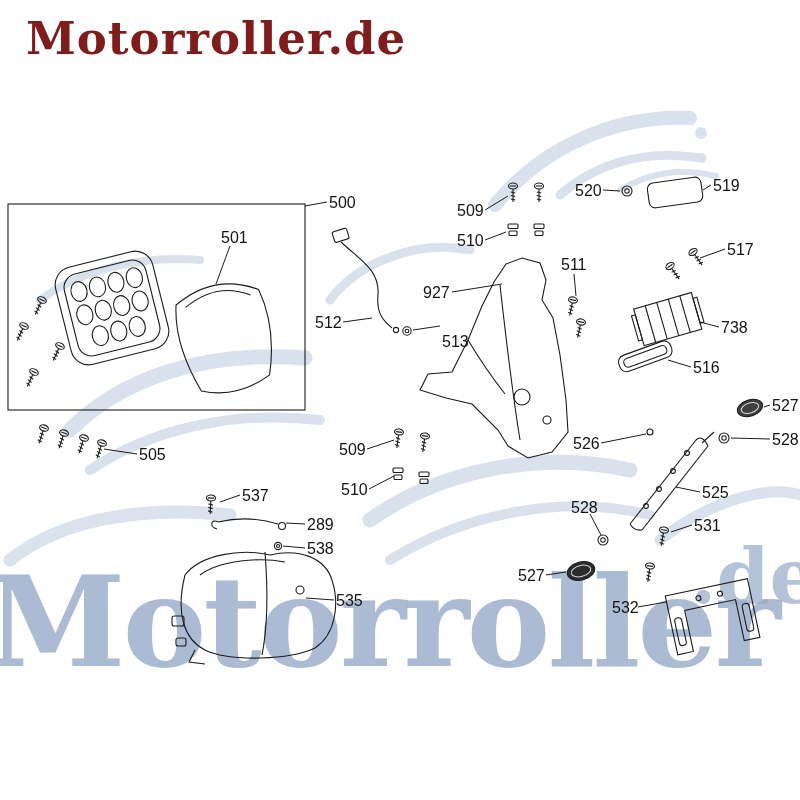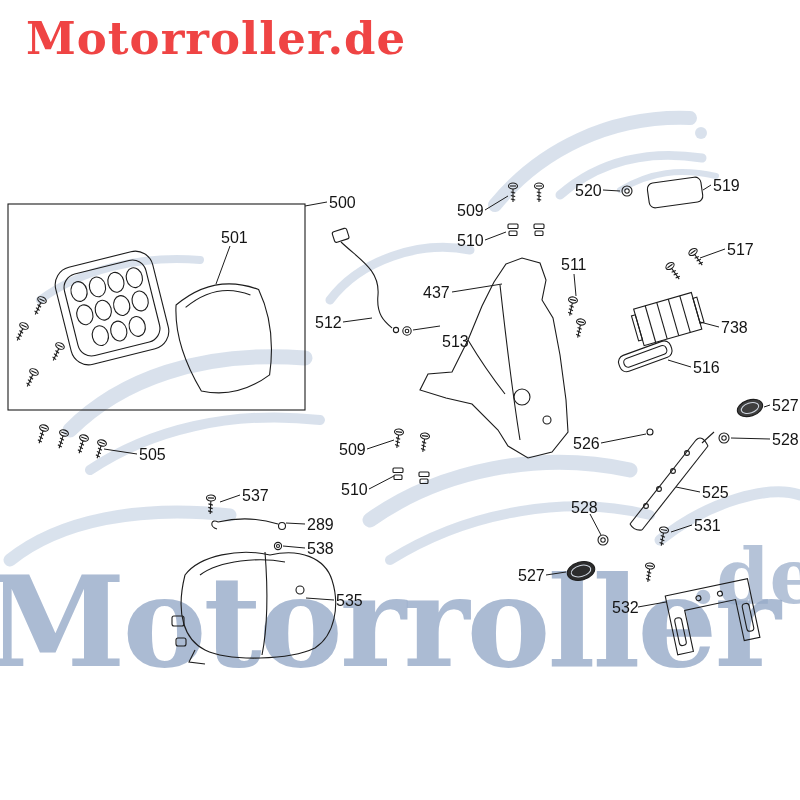--- a/index.html
+++ b/index.html
@@ -9,21 +9,21 @@
     background:#ffffff;
     font-family:"Liberation Sans", sans-serif;
     overflow:hidden;
   }
   .stage { position:absolute; left:0; top:0; width:800px; height:800px; background:#fff; }
 
   .logo {
     position:absolute; left:26px; top:12px;
     font-family:"DejaVu Serif", serif;
     font-weight:700; font-size:45px;
-    color:#ef4444; letter-spacing:1px;
+    color:#7f1d1d; letter-spacing:1px;
     white-space:nowrap;
   }
 
   .wm-layer { position:absolute; left:0; top:0; width:800px; height:800px; pointer-events:none; }
   .wm-main {
     position:absolute; left:-14px; top:548px;
     font-family:"DejaVu Serif", serif; font-weight:700;
     font-size:126px; letter-spacing:-3px;
     color:rgba(150,170,200,0.80); white-space:nowrap;
   }
@@ -303,21 +303,21 @@
         <line x1="305" y1="524" x2="286" y2="523"></line>
         <line x1="240" y1="495" x2="220" y2="502"></line>
         <line x1="305" y1="548" x2="283" y2="546"></line>
       </g>
     </g>
   </svg>
 
   <div class="callout" style="left:329px;top:194px">500</div>
   <div class="callout" style="left:221px;top:229px">501</div>
   <div class="callout" style="left:139px;top:446px">505</div>
-  <div class="callout" style="left:423px;top:284px">437</div>
+  <div class="callout" style="left:423px;top:284px">927</div>
   <div class="callout" style="left:457px;top:202px">509</div>
   <div class="callout" style="left:457px;top:232px">510</div>
   <div class="callout" style="left:561px;top:256px">511</div>
   <div class="callout" style="left:315px;top:314px">512</div>
   <div class="callout" style="left:442px;top:333px">513</div>
   <div class="callout" style="left:721px;top:319px">738</div>
   <div class="callout" style="left:693px;top:359px">516</div>
   <div class="callout" style="left:727px;top:241px">517</div>
   <div class="callout" style="left:713px;top:177px">519</div>
   <div class="callout" style="left:575px;top:182px">520</div>

